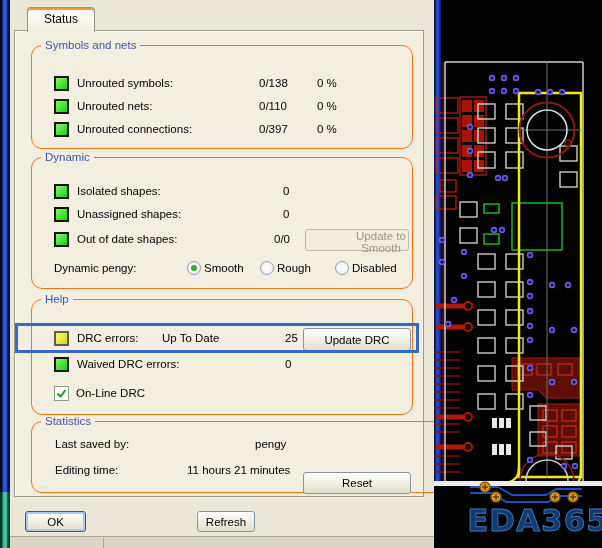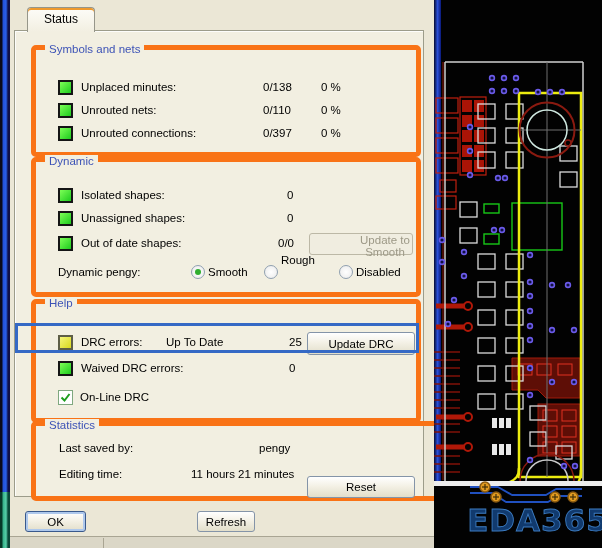--- a/index.html
+++ b/index.html
@@ -16,21 +16,21 @@
     background:linear-gradient(to right,#0a0a18 0 2px,#2250d8 3px,#2a60e8 6px,#101048 8px 10px);}
   #left-strip-bottom{left:0;top:492px;width:10px;height:56px;
     background:linear-gradient(to right,#063828 0 2px,#35b088 3px,#56d0a8 6px,#0a4838 8px 10px);}
   #status-tab{left:27px;top:7px;width:66px;height:24px;z-index:3;
     background:linear-gradient(#fdfcf8,#f2efe1);
     border:1px solid #96968a;border-bottom:none;border-radius:4px 4px 0 0;
     box-shadow:inset 0 2px 0 #ef9a2e;
     text-align:center;line-height:23px;font-size:12px;}
   #tab-pane{left:14px;top:30px;width:410px;height:467px;background:#f2efe1;
     border:1px solid #9c9c8a;box-shadow:inset 1px 1px 0 rgba(255,255,255,.85);box-sizing:border-box;}
-  .grp{position:absolute;border:5px solid #f97316;border-radius:5px;}
+  .grp{position:absolute;border:1px solid #f97316;border-radius:11px;}
   .grp-title{position:absolute;top:-7px;left:9px;background:#f2efe1;padding:0 4px;color:#3d53b6;white-space:nowrap;}
   .led{position:absolute;width:11px;height:11px;border:2px solid #151515;
     background:linear-gradient(135deg,#7dff57,#1ecb1e);}
   .led.yellow{background:linear-gradient(135deg,#f6f67a,#d9d91e);border-color:#5e5e46;}
   .lbl,.val{position:absolute;white-space:nowrap;}
   .xpbtn{position:absolute;border:1px solid #8494a8;border-radius:3px;
     background:linear-gradient(#ffffff,#f4f1e6 45%,#e2deca);
     text-align:center;font-family:inherit;font-size:11.5px;color:#000;padding:0;cursor:default;}
   .xpbtn.disabled{color:#9c9886;border-color:#bcb8a6;background:#f0ede0;padding-left:48px;}
   #ok-button{border-color:#39598c;box-shadow:inset 0 0 0 2px #aec8ec;}
@@ -54,21 +54,21 @@
     <div id="left-strip-top" class="abs"></div>
     <div id="left-strip-bottom" class="abs"></div>
 
     <div id="status-tab" class="abs">Status</div>
 
     <div id="tab-pane" class="abs">
 
       <div class="grp" style="left:16px;top:14px;width:380px;height:102px;">
         <span class="grp-title">Symbols and nets</span>
         <span class="led" style="left:22px;top:30px;"></span>
-        <span class="lbl" style="left:45px;top:31px;">Unplaced minutes:</span>
+        <span class="lbl" style="left:45px;top:31px;">Unrouted symbols:</span>
         <span class="val" style="left:227px;top:31px;">0/138</span>
         <span class="val" style="left:285px;top:31px;">0 %</span>
 
         <span class="led" style="left:22px;top:53px;"></span>
         <span class="lbl" style="left:45px;top:54px;">Unrouted nets:</span>
         <span class="val" style="left:227px;top:54px;">0/110</span>
         <span class="val" style="left:285px;top:54px;">0 %</span>
 
         <span class="led" style="left:22px;top:76px;"></span>
         <span class="lbl" style="left:45px;top:77px;">Unrouted connections:</span>
@@ -88,21 +88,21 @@
 
         <span class="led" style="left:22px;top:74px;"></span>
         <span class="lbl" style="left:45px;top:75px;">Out of date shapes:</span>
         <span class="val" style="left:242px;top:75px;">0/0</span>
         <button class="xpbtn disabled" style="left:273px;top:71px;width:104px;height:22px;">Update to Smooth</button>
 
         <span class="lbl" style="left:22px;top:104px;">Dynamic pengy:</span>
         <span class="radio sel" style="left:155px;top:103px;"></span>
         <span class="lbl" style="left:172px;top:104px;">Smooth</span>
         <span class="radio" style="left:228px;top:103px;"></span>
-        <span class="lbl" style="left:245px;top:92px;">Rough</span>
+        <span class="lbl" style="left:245px;top:104px;">Rough</span>
         <span class="radio" style="left:303px;top:103px;"></span>
         <span class="lbl" style="left:320px;top:104px;">Disabled</span>
       </div>
 
       <div class="grp" style="left:16px;top:268px;width:380px;height:114px;">
         <span class="grp-title">Help</span>
         <span class="led yellow" style="left:22px;top:31px;"></span>
         <span class="lbl" style="left:45px;top:32px;">DRC errors:</span>
         <span class="lbl" style="left:130px;top:32px;">Up To Date</span>
         <span class="val" style="left:253px;top:32px;">25</span>

